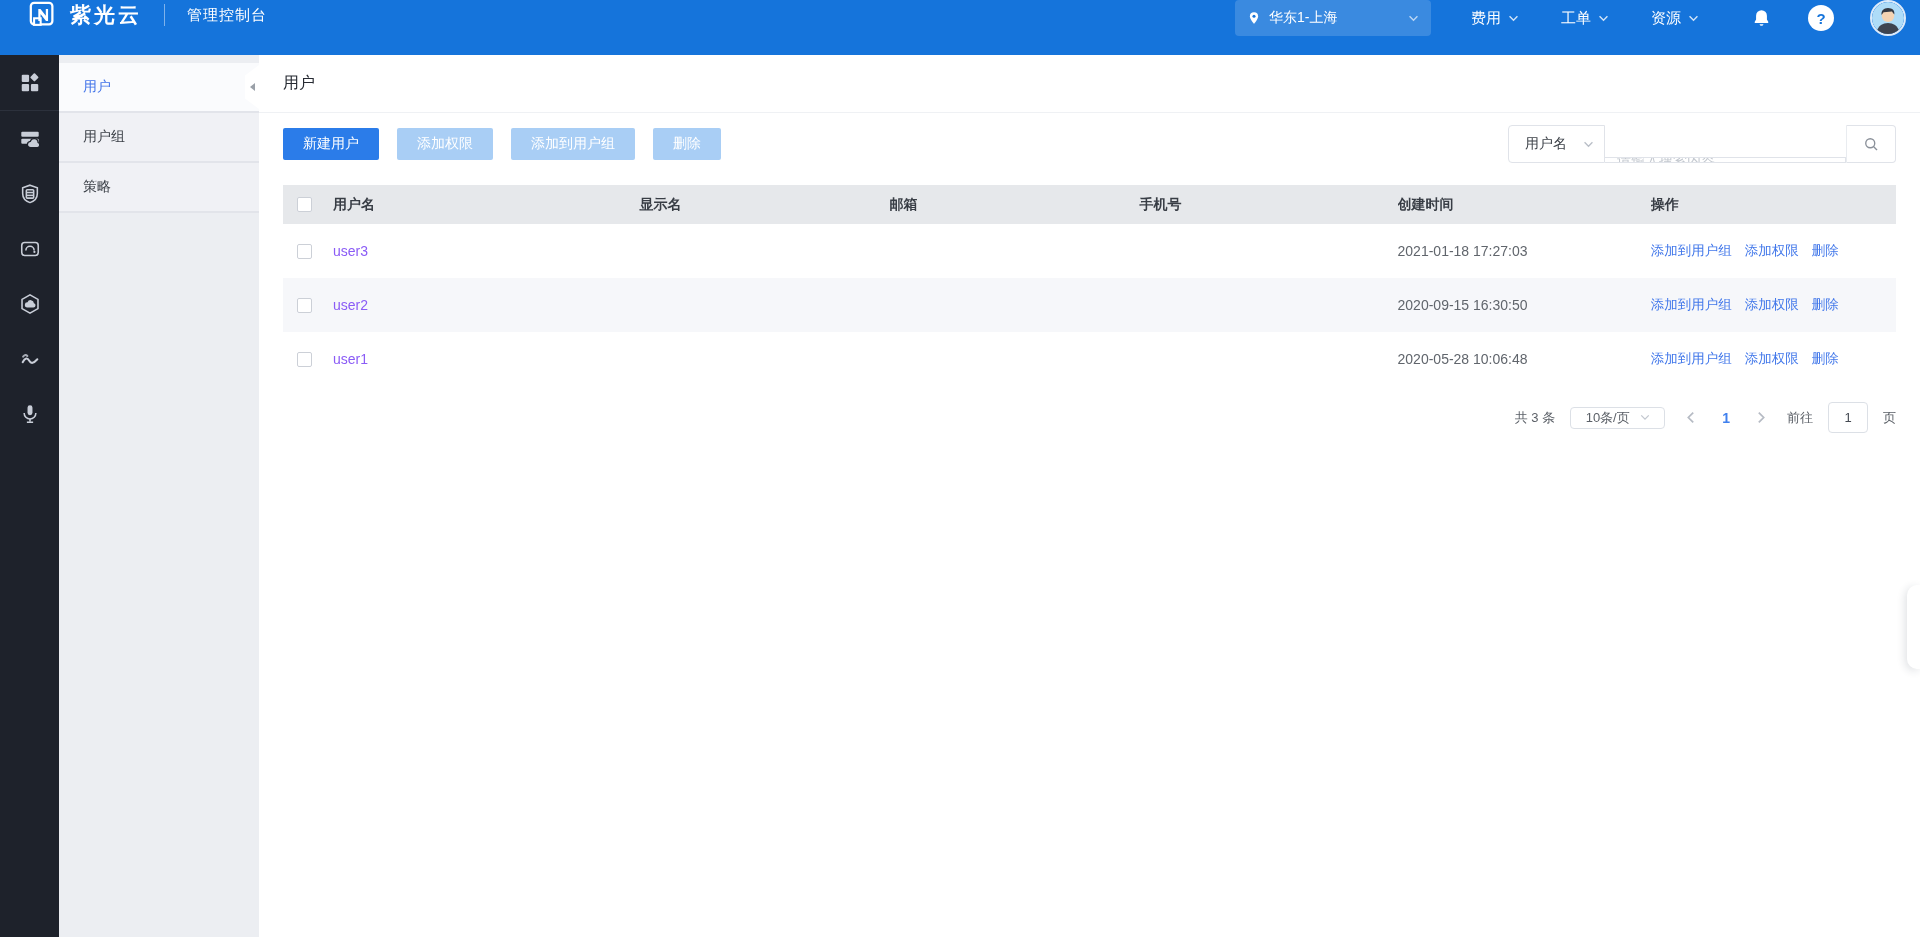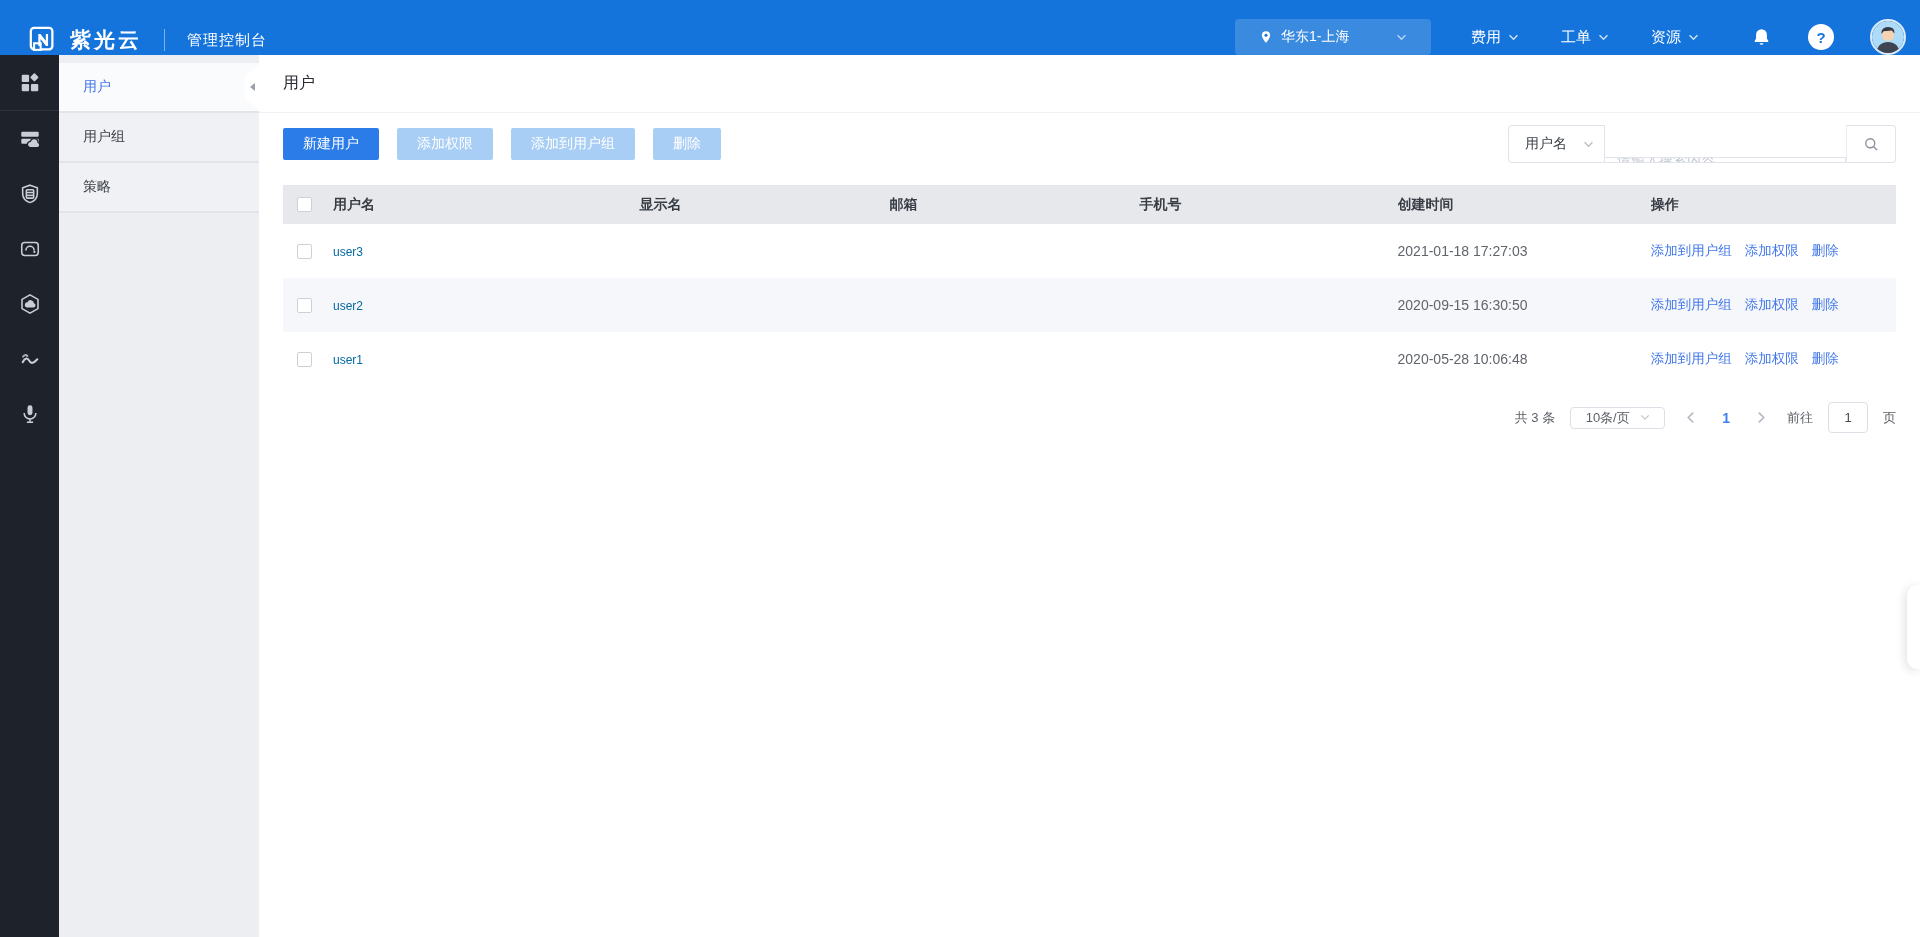--- a/index.html
+++ b/index.html
@@ -1,27 +1,27 @@
 <!DOCTYPE html>
 <html><head>
 <meta charset="utf-8">
 <style>
   * { margin:0; padding:0; box-sizing:border-box; }
   html,body { width:1920px; height:937px; overflow:hidden; }
   body { font-family:"Liberation Sans","DejaVu Sans",sans-serif; background:#fff; position:relative; }
 
   
-  .topbar { height:55px; background:#1574db; display:flex; align-items:flex-end; padding:0 14px 0 28px; color:#fff; }
+  .topbar { height:55px; background:#1574db; display:flex; align-items:flex-start; padding:0 14px 0 28px; color:#fff; }
   .brand { display:flex; align-items:center; }
   .logo-mark { display:flex; align-items:center; margin-right:12px; }
   .logo-text { font-size:21px; font-weight:bold; letter-spacing:3px; }
   .brand-divider { width:1px; height:22px; background:rgba(255,255,255,.45); margin:0 22px; }
   .console-label { font-size:15px; letter-spacing:1px; }
   .topbar-right { margin-left:auto; display:flex; align-items:center; }
-  .region-pill { display:flex; align-items:center; background:rgba(255,255,255,.16); border-radius:4px; height:36px; width:196px; padding:0 24px; cursor:pointer; margin-right:40px; }
+  .region-pill { display:flex; align-items:center; background:rgba(255,255,255,.16); border-radius:4px; height:36px; width:196px; padding:0 12px; cursor:pointer; margin-right:40px; }
   .region-pill .label { font-size:14px; margin-left:8px; flex:1; }
   .chev { display:inline-flex; }
   .topbar-menus { display:flex; align-items:center; gap:42px; margin-right:52px; }
   .topbar-menu { display:flex; align-items:center; gap:7px; font-size:15px; cursor:pointer; }
   .icon-btn { display:flex; align-items:center; justify-content:center; cursor:pointer; }
   .bell-wrap { margin-right:36px; }
   .help-circle { width:26px; height:26px; border-radius:50%; background:#fff; color:#1574db; display:flex; align-items:center; justify-content:center; font-size:15px; font-weight:bold; margin-right:36px; }
   .help-circle::after { content:"?"; }
   .avatar { width:36px; height:36px; border-radius:50%; overflow:hidden; border:2px solid rgba(255,255,255,.85); cursor:pointer; }
 
@@ -62,21 +62,21 @@
   .trow:nth-child(even) { background:#f6f7fa; }
   .td,.th { padding-right:8px; overflow:hidden; white-space:nowrap; }
   .col-check { width:50px; flex:none; display:flex; align-items:center; justify-content:center; }
   .col-user { flex:0 0 19%; }
   .col-display { flex:0 0 15.5%; }
   .col-email { flex:0 0 15.5%; }
   .col-phone { flex:0 0 16%; }
   .col-created { flex:0 0 15.7%; }
   .col-actions { flex:1; }
   .checkbox { width:15px; height:15px; border:1px solid #ccd0d7; border-radius:2px; background:#fff; cursor:pointer; display:inline-block; }
-  .link { color:#0369a1; cursor:pointer; text-decoration:none; font-size:12px; }
+  .link { color:#8b5cf6; cursor:pointer; text-decoration:none; font-size:14px; }
   .created-cell { color:#60656c; }
   .row-actions { display:flex; gap:13px; }
   .action-link { color:#4177ea; cursor:pointer; font-size:13.5px; text-decoration:none; white-space:nowrap; }
 
   
   .pagination { margin-top:16px; display:flex; align-items:center; justify-content:flex-end; gap:15px; font-size:13px; color:#5c6168; }
   .page-size-select { width:95px; height:22px; border:1px solid #dce0e6; border-radius:4px; background:#fff; display:flex; align-items:center; justify-content:center; gap:10px; color:#5c6168; cursor:pointer; }
   .page-arrow { background:none; border:none; cursor:pointer; display:flex; align-items:center; padding:0 6px; }
   .page-num { color:#4080ee; font-size:14px; font-weight:bold; padding:0 6px; cursor:pointer; }
   .goto-input { width:40px; height:31px; border:1px solid #dce0e6; border-radius:4px; text-align:center; font-size:13px; color:#454a52; outline:none; font-family:inherit; }

